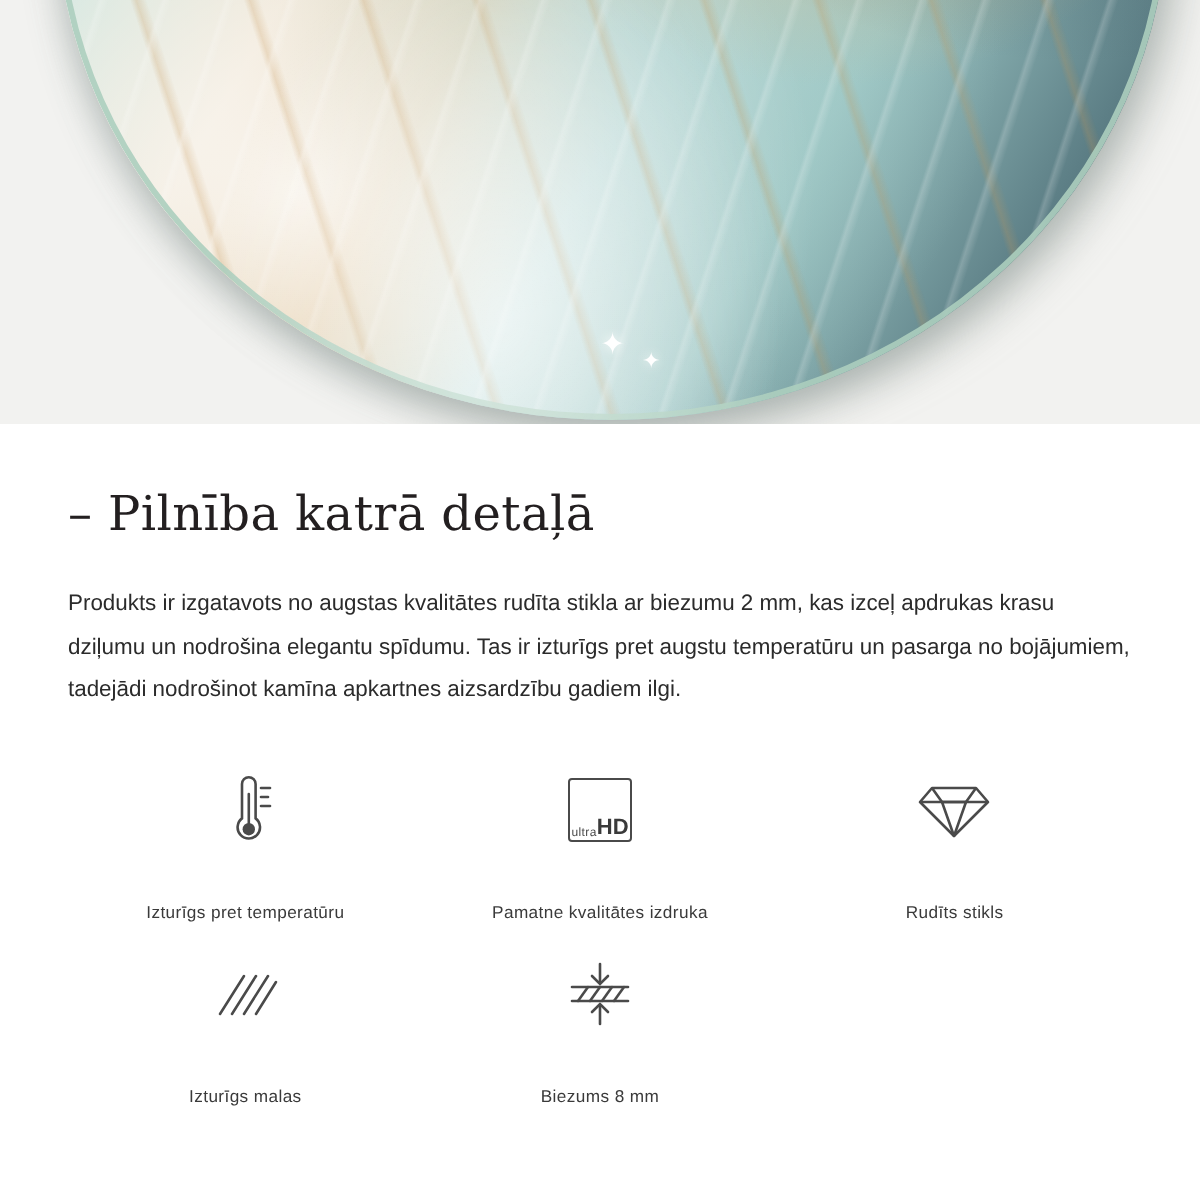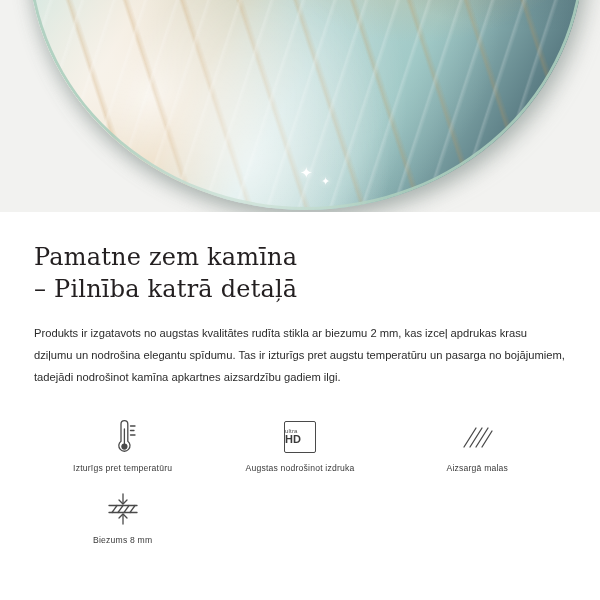--- a/index.html
+++ b/index.html
@@ -130,33 +130,33 @@
     justify-content: flex-start;
     text-align: center;
   }
   .feature-icon {
     height: 44px;
     display: flex;
     align-items: center;
     justify-content: center;
   }
   .feature-label {
-    margin-top: 4px;
+    margin-top: 24px;
     font-size: 8.6px;
     color: #3a3a3a;
     letter-spacing: 0.2px;
   }
   .hd-box {
     width: 30px;
     height: 30px;
     border: 1.4px solid #4a4a4a;
     border-radius: 2px;
     display: flex;
-    flex-direction: column;
-    align-items: flex-start;
+    flex-direction: row;
+    align-items: flex-end;
     justify-content: center;
     line-height: 1;
   }
   .hd-box .hd-top { font-size: 6px; color: #4a4a4a; letter-spacing: .2px; }
   .hd-box .hd-main { font-size: 11px; font-weight: bold; color: #3a3a3a; }
   svg { display: block; }
 </style>
 </head>
 <body>
 
@@ -168,21 +168,20 @@
       <div class="veins"></div>
       <div class="disc-edge"></div>
     </div>
     <span class="sparkle s1">✦</span>
     <span class="sparkle s2">✦</span>
   </div>
 
   <div class="content">
 
     <h1 class="headline">
-      <span>Pamatne zem kamīna</span>
       <span class="l2">– Pilnība katrā detaļā</span>
     </h1>
 
     <p class="body-copy">Produkts ir izgatavots no augstas kvalitātes rudīta stikla ar biezumu 2 mm, kas izceļ apdrukas krasu dziļumu un nodrošina elegantu spīdumu. Tas ir izturīgs pret augstu temperatūru un pasarga no bojājumiem, tadejādi nodrošinot kamīna apkartnes aizsardzību gadiem ilgi.</p>
 
     <div class="features">
 
       <div class="feature">
         <div class="feature-icon">
           <svg width="36" height="40" viewBox="0 0 36 40">
@@ -199,37 +198,51 @@
         <div class="feature-label">Izturīgs pret temperatūru</div>
       </div>
 
       <div class="feature">
         <div class="feature-icon">
           <div class="hd-box">
             <span class="hd-top">ultra</span>
             <span class="hd-main">HD</span>
           </div>
         </div>
-        <div class="feature-label">Augstas nodrošinot izdruka</div>
-      </div>
-
-
+        <div class="feature-label">Pamatne kvalitātes izdruka</div>
+      </div>
+
+
+      <div class="feature">
+        <div class="feature-icon">
+          <svg width="38" height="34" viewBox="0 0 38 34">
+            <g fill="none" stroke="#4a4a4a" stroke-width="1.3" stroke-linejoin="round">
+              <path d="M8 6 H30 L36 13 L19 30 L2 13 Z"></path>
+              <path d="M2 13 H36"></path>
+              <path d="M8 6 L13 13 L19 30"></path>
+              <path d="M30 6 L25 13 L19 30"></path>
+              <path d="M13 13 H25"></path>
+            </g>
+          </svg>
+        </div>
+        <div class="feature-label">Rudīts stikls</div>
+      </div>
 
       <div class="feature">
         <div class="feature-icon">
           <svg width="36" height="34" viewBox="0 0 36 34">
             <g fill="none" stroke="#4a4a4a" stroke-width="1.3" stroke-linecap="round">
               <path d="M5 27 L17 8"></path>
               <path d="M11 27 L23 8"></path>
               <path d="M17 27 L29 8"></path>
               <path d="M23 27 L33 11"></path>
             </g>
           </svg>
         </div>
-        <div class="feature-label">Aizsargā malas</div>
+        <div class="feature-label">Izturīgs malas</div>
       </div>
 
       <div class="feature">
         <div class="feature-icon">
           <svg width="36" height="36" viewBox="0 0 36 36">
             <g fill="none" stroke="#4a4a4a" stroke-width="1.3" stroke-linecap="round">
               <line x1="18" y1="3" x2="18" y2="12"></line>
               <path d="M14 9 l4 4 4 -4"></path>
               <line x1="18" y1="33" x2="18" y2="24"></line>
               <path d="M14 27 l4 -4 4 4"></path>

